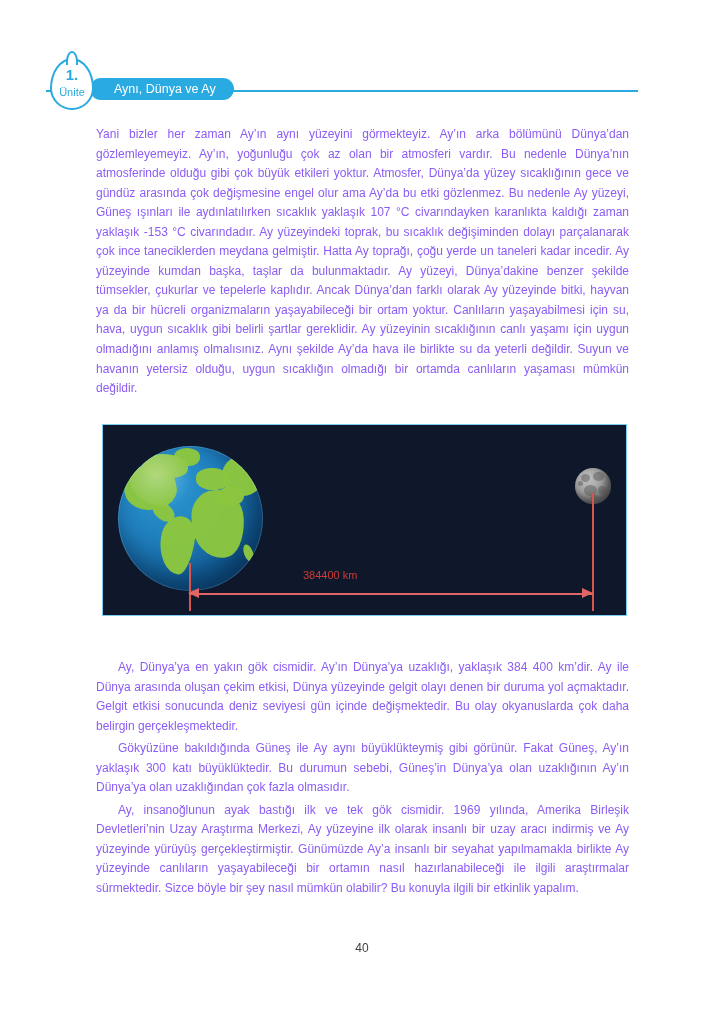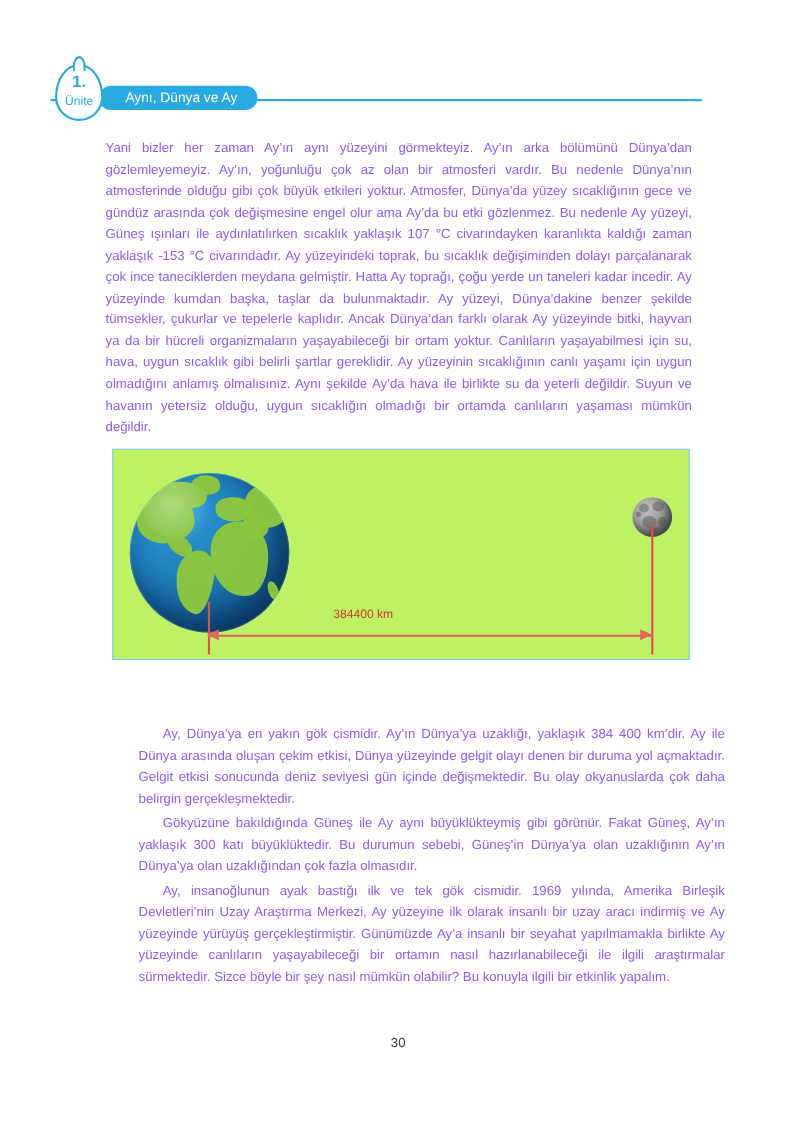--- a/index.html
+++ b/index.html
@@ -122,25 +122,25 @@
     hyphens: none;
   }
   p.indent {
     text-indent: 22px;
   }
 
   
   .figure {
     position: absolute;
     left: 102px;
-    top: 408px;
+    top: 424px;
     width: 525px;
     height: 192px;
     border: 1px solid #7ecdf0;
-    background: #bef264;
+    background: #0f172a;
     box-sizing: border-box;
   }
   .earth {
     position: absolute;
     left: 15px;
     top: 21px;
     width: 145px;
     height: 145px;
     border-radius: 50%;
     background:
@@ -292,21 +292,20 @@
     color: #1b9ad6;
     white-space: nowrap;
   }
 
   
   .content-lower {
     position: absolute;
     left: 96px;
     top: 658px;
     width: 533px;
-    margin-left: 30px;
   }
   .para-gap { height: 3px; }
 
   
   .page-number {
     position: absolute;
     left: 0;
     top: 941px;
     width: 724px;
     text-align: center;
@@ -374,15 +373,15 @@
 
 
   <div class="content-lower">
     <p class="body indent">Ay, Dünya’ya en yakın gök cismidir. Ay’ın Dünya’ya uzaklığı, yaklaşık 384 400 km’dir. Ay ile Dünya arasında oluşan çekim etkisi, Dünya yüzeyinde gelgit olayı denen bir duruma yol açmaktadır. Gelgit etkisi sonucunda deniz seviyesi gün içinde değişmektedir. Bu olay okyanuslarda çok daha belirgin gerçekleşmektedir.</p>
     <div class="para-gap"></div>
     <p class="body indent">Gökyüzüne bakıldığında Güneş ile Ay aynı büyüklükteymiş gibi görünür. Fakat Güneş, Ay’ın yaklaşık 300 katı büyüklüktedir. Bu durumun sebebi, Güneş’in Dünya’ya olan uzaklığının Ay’ın Dünya’ya olan uzaklığından çok fazla olmasıdır.</p>
     <div class="para-gap"></div>
     <p class="body indent">Ay, insanoğlunun ayak bastığı ilk ve tek gök cismidir. 1969 yılında, Amerika Birleşik Devletleri’nin Uzay Araştırma Merkezi, Ay yüzeyine ilk olarak insanlı bir uzay aracı indirmiş ve Ay yüzeyinde yürüyüş gerçekleştirmiştir. Günümüzde Ay’a insanlı bir seyahat yapılmamakla birlikte Ay yüzeyinde canlıların yaşayabileceği bir ortamın nasıl hazırlanabileceği ile ilgili araştırmalar sürmektedir. Sizce böyle bir şey nasıl mümkün olabilir? Bu konuyla ilgili bir etkinlik yapalım.</p>
   </div>
 
-  <div class="page-number">30</div>
+  <div class="page-number">40</div>
 
 </div>
 
 </body></html>

